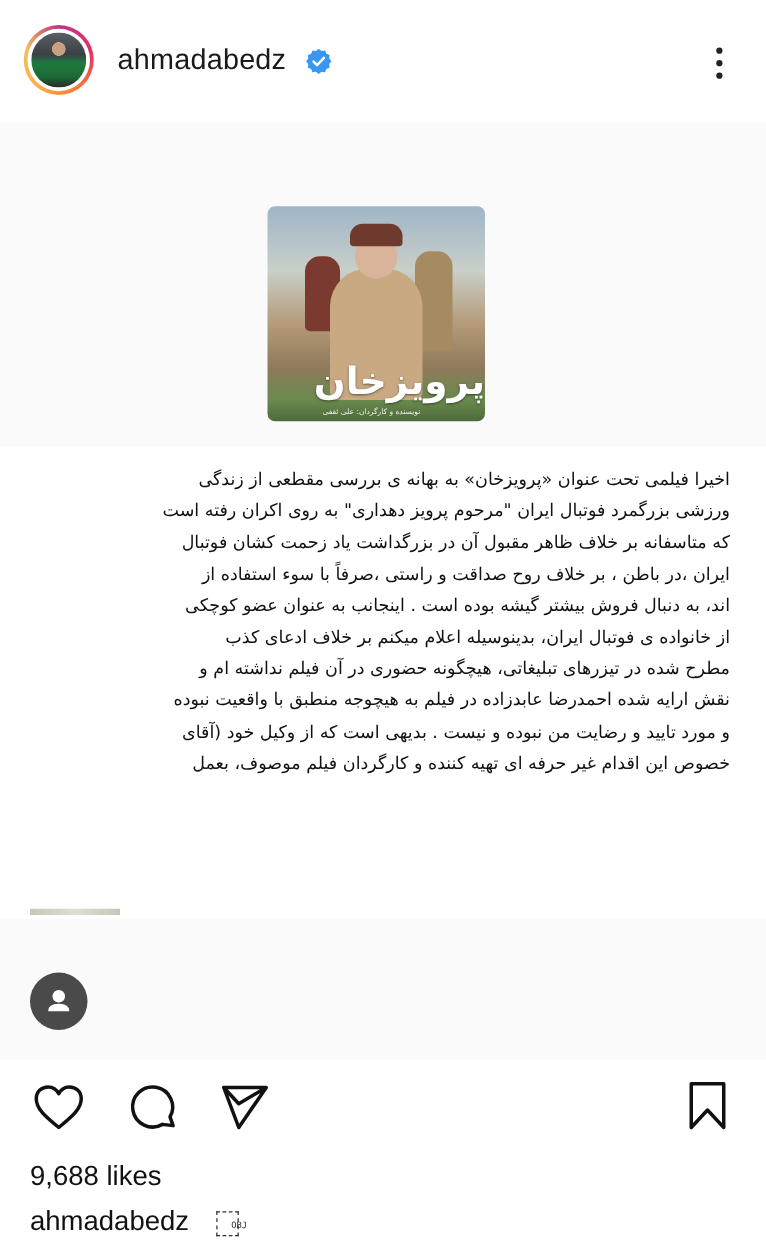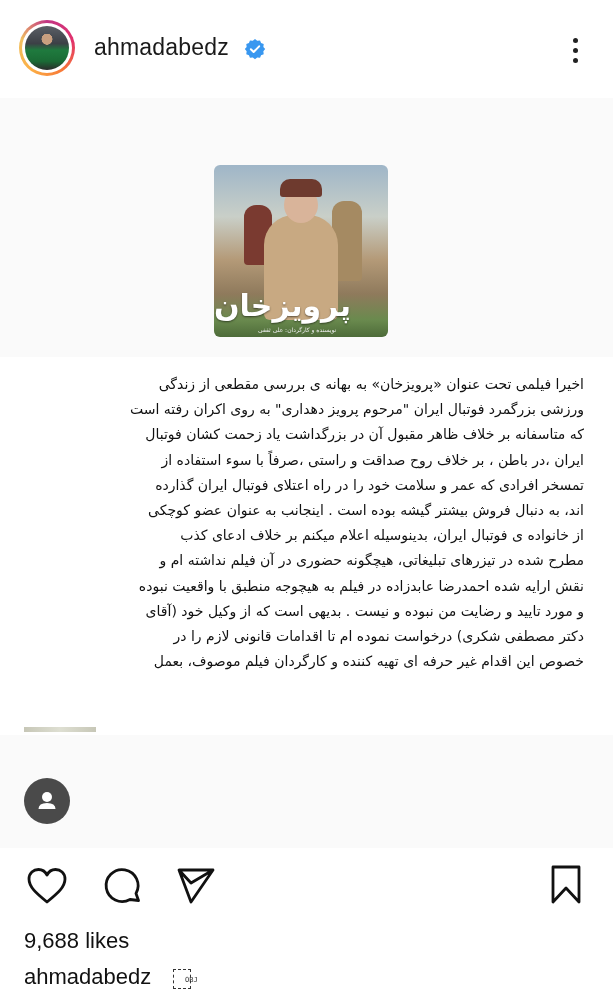--- a/index.html
+++ b/index.html
@@ -17,21 +17,21 @@
   .more span { display:block; width:5px; height:5px; border-radius:50%; background:#222; margin:0 auto 5px; }
 
   .media { position:absolute; left:0; top:98px; width:613px; height:750px; background:#fafafa; }
   .poster { position:absolute; left:214px; top:165px; width:174px; height:172px; border-radius:6px; overflow:hidden;
     background:linear-gradient(180deg, #9fb6c8 0%, #c9cfc8 30%, #b49a78 55%, #8f7a5c 75%, #6a8a4e 90%, #4d6b39 100%); }
   .poster .coat { position:absolute; left:50px; top:50px; width:74px; height:105px; border-radius:30px 30px 6px 6px; background:#c8a982; }
   .poster .head { position:absolute; left:70px; top:22px; width:34px; height:36px; border-radius:50%; background:#d9b49a; }
   .poster .hat { position:absolute; left:66px; top:14px; width:42px; height:18px; border-radius:10px 10px 3px 3px; background:#6e3a2e; }
   .poster .woman { position:absolute; left:30px; top:40px; width:28px; height:60px; border-radius:12px 12px 4px 4px; background:#7a3a30; }
   .poster .man2 { position:absolute; left:118px; top:36px; width:30px; height:80px; border-radius:12px 12px 4px 4px; background:#a58a62; }
-  .poster .title { position:absolute; left:0; right:0; bottom:14px; text-align:left; color:#ffffff; font-weight:bold; font-size:30px; text-shadow:0 1px 2px rgba(0,0,0,0.5); direction:rtl; }
+  .poster .title { position:absolute; left:0; right:0; bottom:14px; text-align:right; color:#ffffff; font-weight:bold; font-size:30px; text-shadow:0 1px 2px rgba(0,0,0,0.5); direction:rtl; }
   .poster .credit { position:absolute; left:44px; bottom:4px; color:#eee; font-size:6px; direction:rtl; }
 
   .caption-panel { position:absolute; left:0; top:357px; width:613px; height:378px; background:#ffffff; }
   .caption-text { position:absolute; left:22px; top:15px; width:562px; direction:rtl; text-align:justify; text-align-last:right;
     font-family:"DejaVu Sans", sans-serif; font-size:14px; line-height:25.2px; color:#111; }
   .caption-text p { margin:0; }
   .thumb-strip { position:absolute; left:24px; top:370px; width:72px; height:5px; background:linear-gradient(90deg,#c7c7b7,#dedfd2,#c7c7b7); }
 
   .user-tag { position:absolute; left:24px; top:778px; width:46px; height:46px; border-radius:50%; background:#4a4a4a; }
 
@@ -77,27 +77,25 @@
   <div class="title">پرویزخان</div>
   <div class="credit">نویسنده و کارگردان: علی ثقفی</div>
 </div>
 
 <div class="caption-panel">
   <div class="caption-text">
     <p>اخیرا فیلمی تحت عنوان «پرویزخان» به بهانه ی بررسی مقطعی از زندگی</p>
     <p>ورزشی بزرگمرد فوتبال ایران "مرحوم پرویز دهداری" به روی اکران رفته است</p>
     <p>که متاسفانه بر خلاف ظاهر مقبول آن در بزرگداشت یاد زحمت کشان فوتبال</p>
     <p>ایران ،در باطن ، بر خلاف روح صداقت و راستی ،صرفاً با سوء استفاده از</p>
-    <p>تمسخر افرادی که عمر و سلامت خود را در راه اعتلای فوتبال ایران گذارده</p>
     <p>اند، به دنبال فروش بیشتر گیشه بوده است . اینجانب به عنوان عضو کوچکی</p>
     <p>از خانواده ی فوتبال ایران، بدینوسیله اعلام میکنم بر خلاف ادعای کذب</p>
     <p>مطرح شده در تیزرهای تبلیغاتی، هیچگونه حضوری در آن فیلم نداشته ام و</p>
     <p>نقش ارایه شده احمدرضا عابدزاده در فیلم به هیچوجه منطبق با واقعیت نبوده</p>
     <p>و مورد تایید و رضایت من نبوده و نیست . بدیهی است که از وکیل خود (آقای</p>
-    <p>دکتر مصطفی شکری) درخواست نموده ام تا اقدامات قانونی لازم را در</p>
     <p>خصوص این اقدام غیر حرفه ای تهیه کننده و کارگردان فیلم موصوف، بعمل</p>
   </div>
   <div class="thumb-strip"></div>
 </div>
 
 <div class="user-tag">
   <svg width="46" height="46" viewBox="0 0 46 46">
     <circle cx="23" cy="19" r="5" fill="#fff"></circle>
     <path d="M14.5 31 Q14.5 25 23 25 Q31.5 25 31.5 31 Z" fill="#fff"></path>
   </svg>

